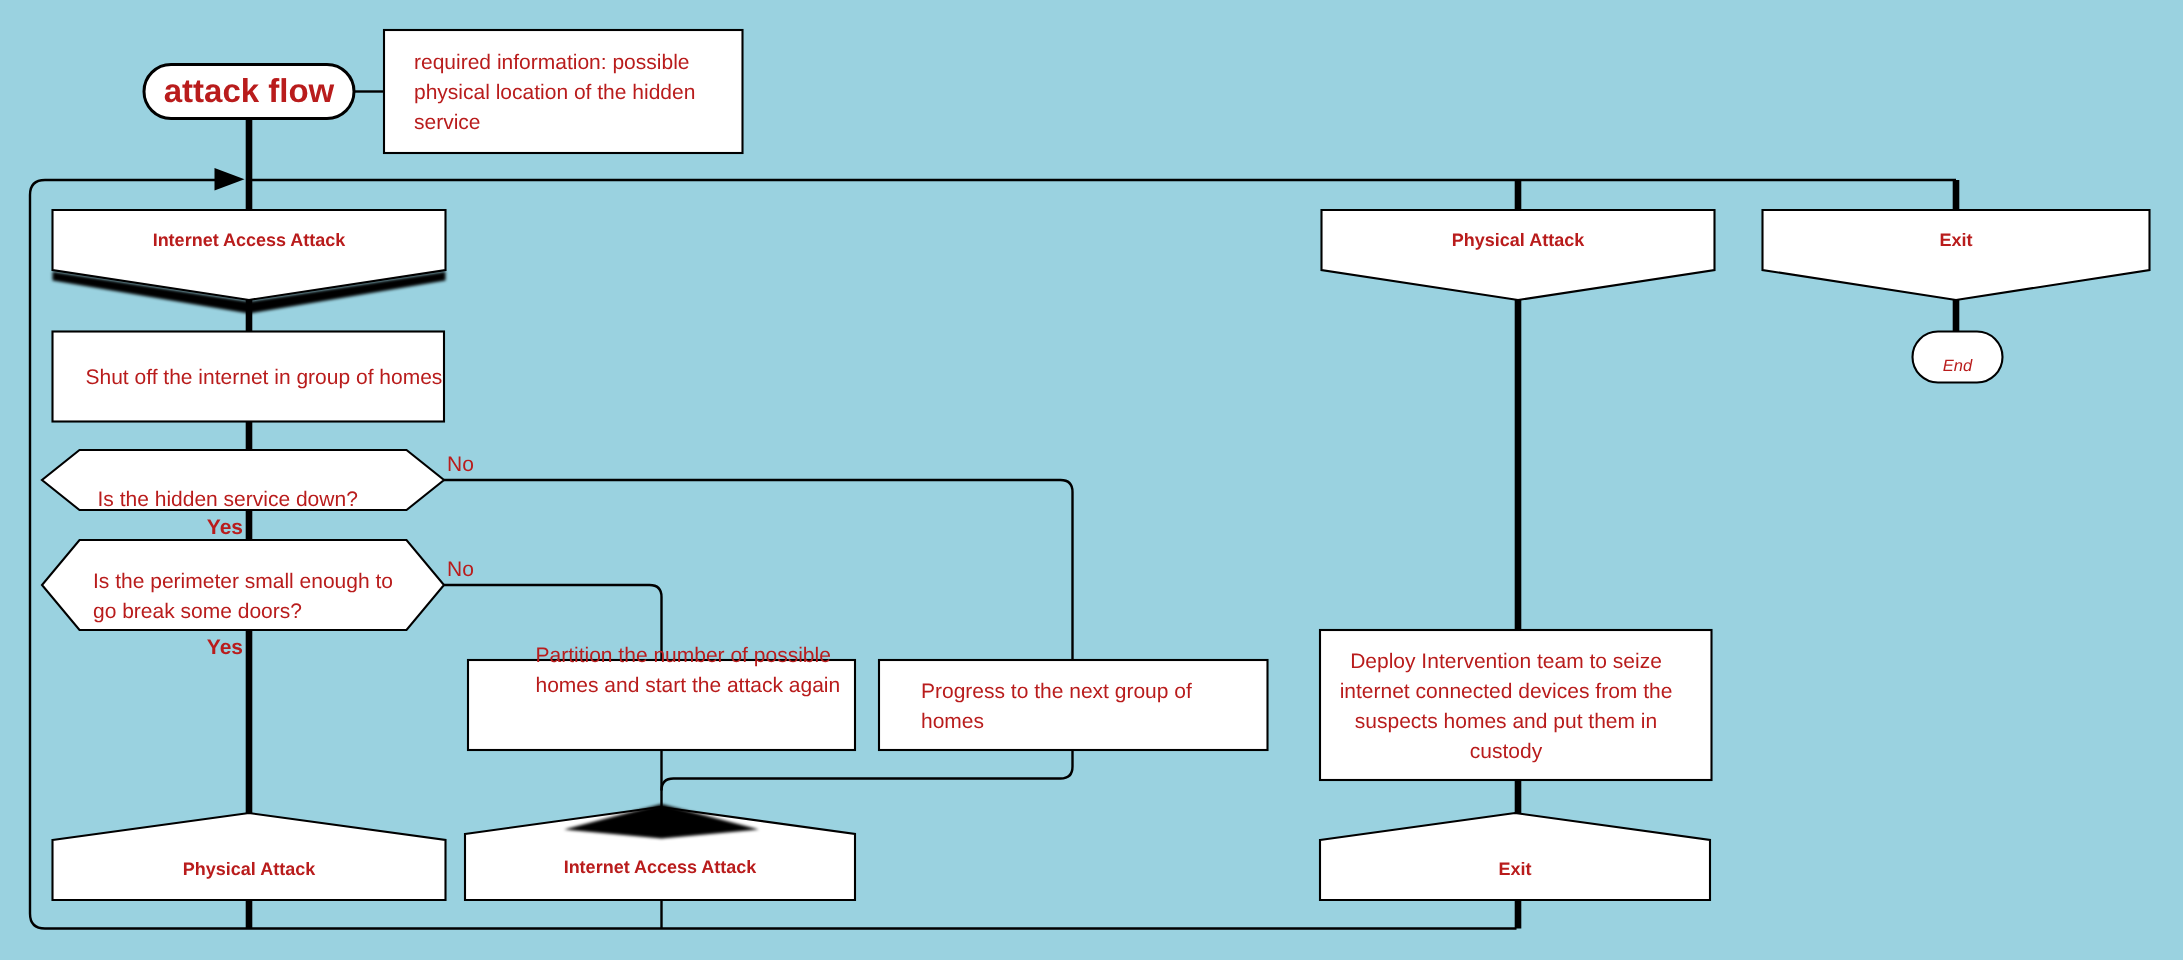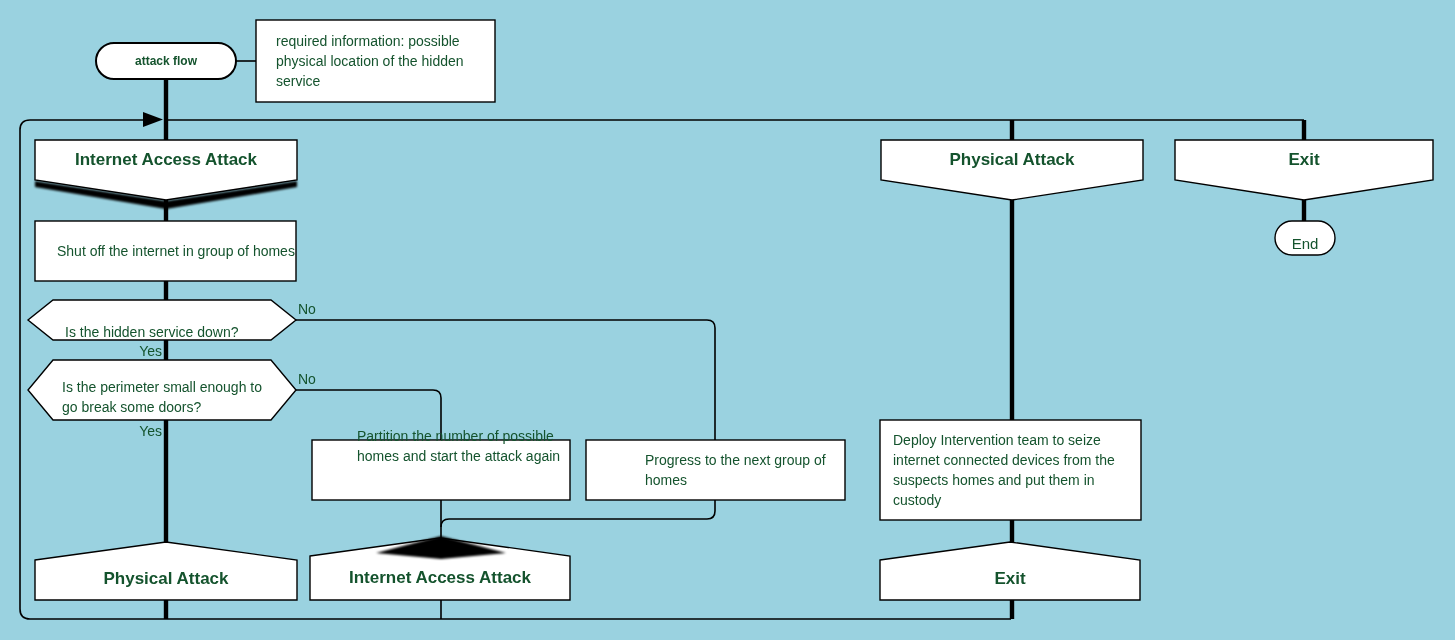--- a/index.html
+++ b/index.html
@@ -8,25 +8,25 @@
     background:#9ad2e0;
     font-family:"Liberation Sans",sans-serif;color:#000;
   }
   svg.canvas{position:absolute;left:0;top:0;width:1455px;height:640px;}
   .thin{stroke:#000;stroke-width:1.6;fill:none;}
   .thick{stroke:#000;stroke-width:4.4;fill:none;}
   .shape{fill:#ffffff;stroke:#000;stroke-width:1.4;}
   .shadow{fill:#000;}
   .txt{
     position:absolute;display:flex;align-items:center;
-    font-size:14px;line-height:20px;color:#14532d;
+    font-size:14px;line-height:20px;color:#b91c1c;
   }
   .center{justify-content:center;text-align:center;}
-  .right{justify-content:flex-end;}
-  .bold{font-weight:bold;font-size:17px;}
+  .right{justify-content:flex-end;font-weight:bold;}
+  .bold{font-weight:bold;font-size:12px;}
 </style>
 </head>
 <body>
 
 <svg class="canvas" viewBox="0 0 1455 640" aria-hidden="true">
   <defs>
     <filter id="blur1" x="-20%" y="-20%" width="140%" height="140%">
       <feGaussianBlur stdDeviation="1.1"></feGaussianBlur>
     </filter>
   </defs>
@@ -61,43 +61,43 @@
   </g>
 
   <g>
     <polygon class="shadow" filter="url(#blur1)" points="35,181 166,201 297,181 297,187 166,209 35,187"></polygon>
     <polygon class="shadow" filter="url(#blur1)" points="376,553 441,536 506,553 441,559"></polygon>
   </g>
 
   <polygon fill="#000" points="143,112 163,119.5 143,127"></polygon>
 </svg>
 
-<div class="txt center bold" style="left:96px;top:43px;width:140px;height:36px;font-size:12px;text-align:right;">attack flow</div>
+<div class="txt center bold" style="left:96px;top:43px;width:140px;height:36px;font-size:22px;text-align:right;">attack flow</div>
 
 <div class="txt" style="left:256px;top:20px;width:239px;height:82px;padding-left:20px;padding-right:7px;box-sizing:border-box;">required information: possible physical location of the hidden service</div>
 
 <div class="txt center bold" style="left:35px;top:140px;width:262px;height:40px;">Internet Access Attack</div>
 
 <div class="txt" style="left:35px;top:221px;width:304px;height:60px;padding-left:22px;padding-right:20px;box-sizing:border-box;">Shut off the internet in group of homes</div>
 
 <div class="txt" style="left:28px;top:300px;width:268px;height:40px;padding-left:37px;box-sizing:border-box;margin-top:12px;">Is the hidden service down?</div>
 
 <div class="txt" style="left:28px;top:367px;width:234px;height:60px;padding-left:34px;box-sizing:border-box;">Is the perimeter small enough to go break some doors?</div>
 
 <div class="txt" style="left:312px;top:416px;width:258px;height:60px;padding-left:16px;padding-right:24px;box-sizing:border-box;margin-left:29px;">Partition the number of possible homes and start the attack again</div>
 
-<div class="txt" style="left:586px;top:440px;width:259px;height:60px;padding-left:28px;padding-right:16px;box-sizing:border-box;margin-left:31px;">Progress to the next group of homes</div>
+<div class="txt" style="left:586px;top:440px;width:259px;height:60px;padding-left:28px;padding-right:16px;box-sizing:border-box;">Progress to the next group of homes</div>
 
-<div class="txt" style="left:880px;top:420px;width:261px;height:100px;padding-left:13px;padding-right:26px;box-sizing:border-box;">Deploy Intervention team to seize internet connected devices from the suspects homes and put them in custody</div>
+<div class="txt" style="left:880px;top:420px;width:261px;height:100px;padding-left:13px;padding-right:26px;box-sizing:border-box;text-align:center;">Deploy Intervention team to seize internet connected devices from the suspects homes and put them in custody</div>
 
 <div class="txt center bold" style="left:881px;top:140px;width:262px;height:40px;">Physical Attack</div>
 
 <div class="txt center bold" style="left:1175px;top:140px;width:258px;height:40px;">Exit</div>
 
-<div class="txt center" style="left:1275px;top:221px;width:60px;height:46px;font-size:15px;">End</div>
+<div class="txt center" style="left:1275px;top:221px;width:60px;height:46px;font-size:11px;font-style:italic;">End</div>
 
 <div class="txt center bold" style="left:35px;top:558px;width:262px;height:42px;">Physical Attack</div>
 
 <div class="txt center bold" style="left:310px;top:556px;width:260px;height:44px;">Internet Access Attack</div>
 
 <div class="txt center bold" style="left:880px;top:558px;width:260px;height:42px;">Exit</div>
 
 <div class="txt" style="left:298px;top:301px;width:40px;height:16px;">No</div>
 
 <div class="txt right" style="left:118px;top:343px;width:44px;height:16px;">Yes</div>

